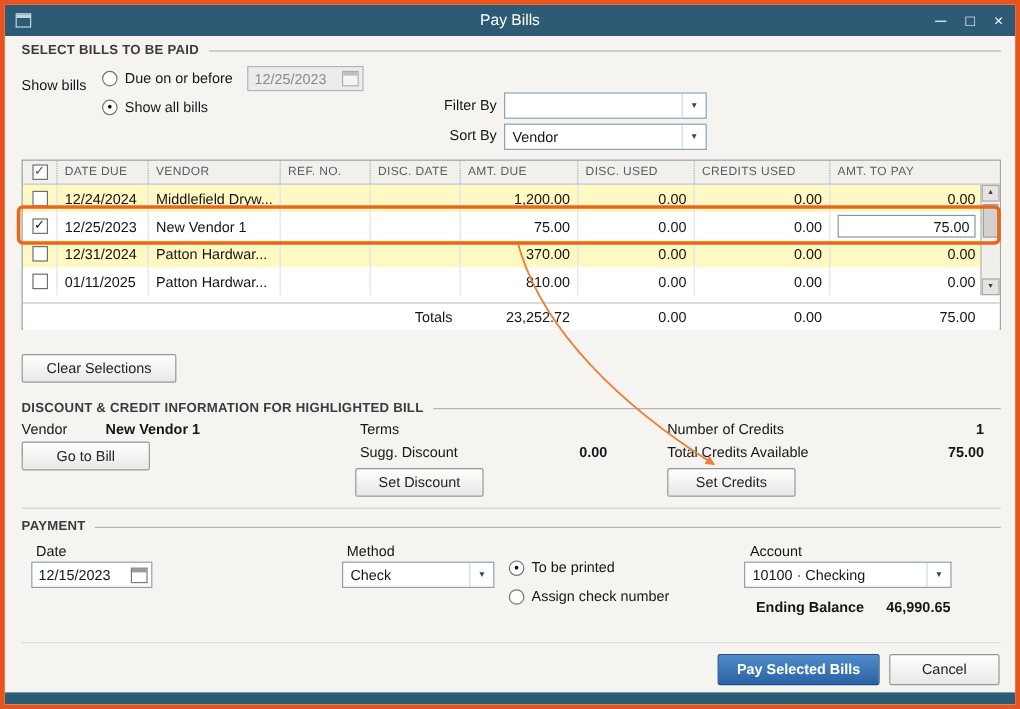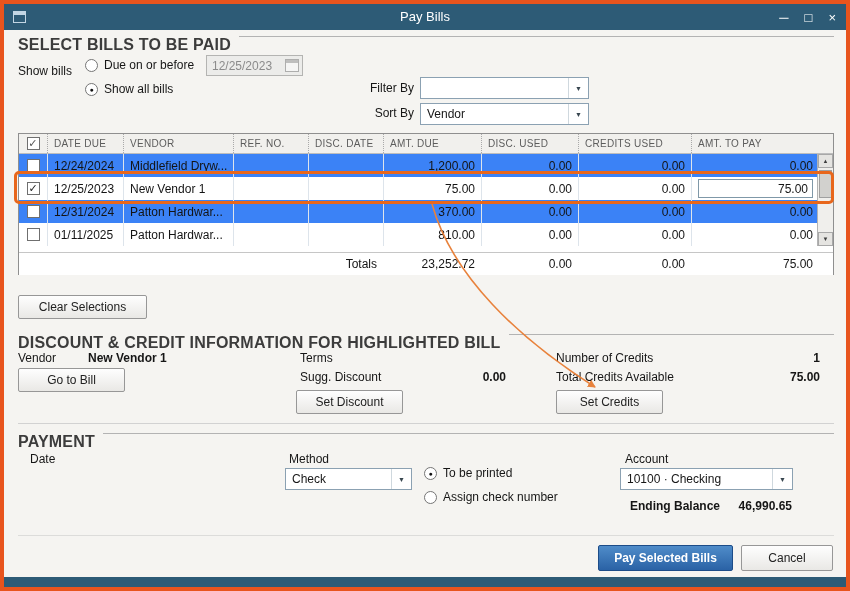--- a/index.html
+++ b/index.html
@@ -15,21 +15,21 @@
   .title-icon{position:absolute;left:9px;top:7px;width:13px;height:12px;border:1px solid #c2d6e4;box-sizing:border-box;}
   .title-icon::before{content:"";position:absolute;left:0;right:0;top:0;height:3px;background:#c2d6e4;}
   .win-controls{position:absolute;right:10px;top:0;height:26px;display:flex;align-items:center;gap:16px;z-index:2;}
   .wc{color:#fff;font-size:13px;line-height:1;cursor:default;}
 
   .bottom-strip{position:absolute;left:0;right:0;bottom:0;height:10px;background:#2d5b76;}
 
   
   .lbl{position:absolute;font-size:12px;color:#161616;white-space:nowrap;}
   .b{font-weight:bold;}
-  .section-head{position:absolute;display:flex;gap:8px;font-size:16px;
+  .section-head{position:absolute;display:flex;align-items:center;gap:8px;font-size:11px;
                 font-weight:bold;color:#3c3c3c;letter-spacing:0.2px;white-space:nowrap;}
   .section-head .rule{flex:1;height:1px;background:#b3b3b3;}
   .divider{position:absolute;height:1px;background:#d2d2d2;}
 
   
   .radio-row{position:absolute;display:flex;align-items:center;gap:6px;font-size:12px;color:#161616;white-space:nowrap;}
   .radio{width:13px;height:13px;border-radius:50%;border:1px solid #757575;background:#fff;
          display:flex;align-items:center;justify-content:center;box-sizing:border-box;}
   .radio .dot{font-size:7px;line-height:1;color:#101010;}
   .checkbox{width:13px;height:13px;border:1px solid #6f6f6f;background:#fff;display:flex;
@@ -57,21 +57,21 @@
   .btn-primary{background:linear-gradient(#4f8cc9,#2a62a5);border-color:#1c4c88;color:#fff;font-weight:bold;}
 
   
   .bills-table{position:absolute;left:14px;top:129px;width:816px;height:142px;background:#fff;
                border:1px solid #8f8f8f;box-sizing:border-box;}
   .t-header{display:flex;height:20px;background:#f1f0ed;border-bottom:1px solid #bdbdbd;box-sizing:border-box;}
   .hcell{display:flex;align-items:center;font-size:10px;color:#5c5c5c;letter-spacing:.3px;padding-left:6px;
          box-sizing:border-box;white-space:nowrap;overflow:hidden;}
   .hcell + .hcell{border-left:1px dotted #a9a9a9;}
   .t-row{display:flex;height:23px;background:#fff;}
-  .t-row.alt{background:#3b82f6;}
+  .t-row.alt{background:#fef9c3;}
   .cell{display:flex;align-items:center;font-size:12px;color:#141414;padding:0 6px;box-sizing:border-box;
         white-space:nowrap;overflow:hidden;}
   .t-row .cell + .cell{border-left:1px solid #dde4eb;}
   .cell.num{justify-content:flex-end;}
   .c0{width:28px;justify-content:center;padding:0;}
   .c1{width:76px;} .c2{width:110px;} .c3{width:75px;} .c4{width:75px;}
   .c5{width:98px;} .c6{width:97px;} .c7{width:113px;}
   .c8{flex:1;padding-right:20px;}
   .t-spacer{height:6px;background:#fff;}
   .t-totals{display:flex;height:22px;border-top:1px solid #c6c6c6;background:#fff;align-items:center;}
@@ -273,20 +273,24 @@
   <button class="btn" style="left:552px;top:386px;width:107px;height:24px;">Set Credits</button>
 
   <div class="divider" style="left:14px;right:12px;top:419px;"></div>
 
   <div class="section-head" style="left:14px;right:12px;top:429px;">
     <span>PAYMENT</span>
     <span class="rule"></span>
   </div>
 
   <div class="lbl" style="left:26px;top:448px;">Date</div>
+  <div class="datefield" style="left:22px;top:464px;width:101px;height:22px;">
+    <span class="dval">12/15/2023</span>
+    <span class="cal-icon"></span>
+  </div>
 
   <div class="lbl" style="left:285px;top:448px;">Method</div>
   <div class="combo" style="left:281px;top:464px;width:127px;height:22px;">
     <span class="val">Check</span>
     <span class="arrow">▼</span>
   </div>
 
   <div class="radio-row" style="left:420px;top:462px;">
     <span class="radio">
         <span class="dot">●</span>

